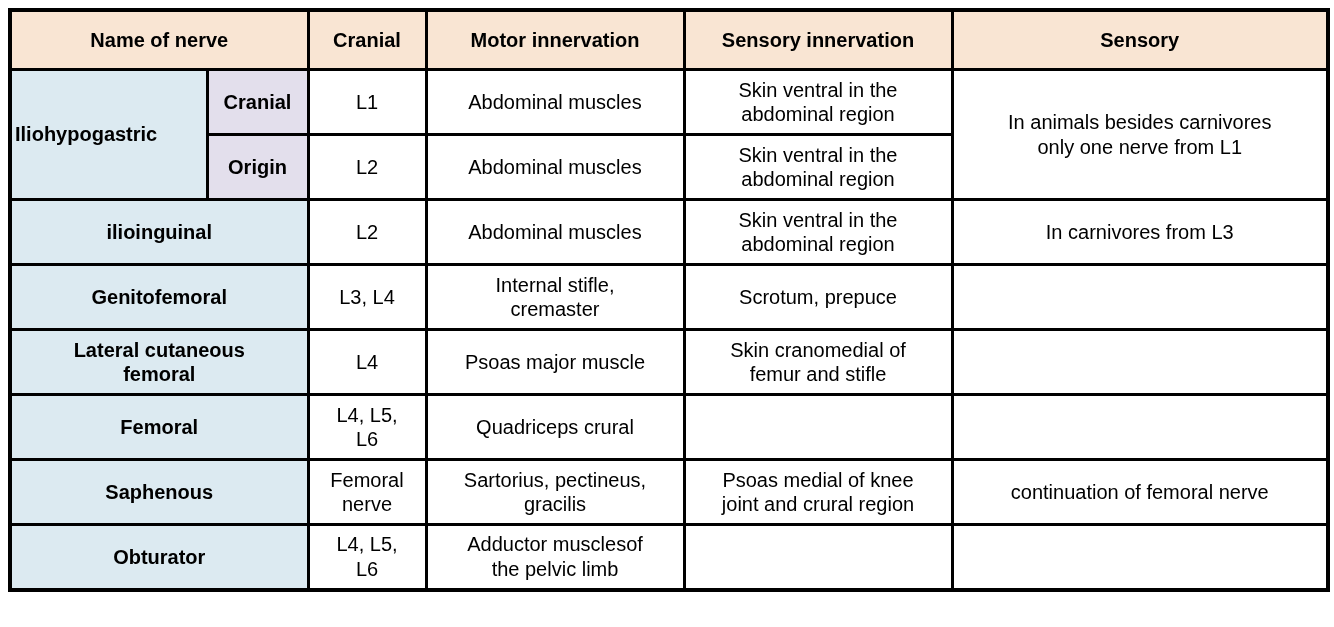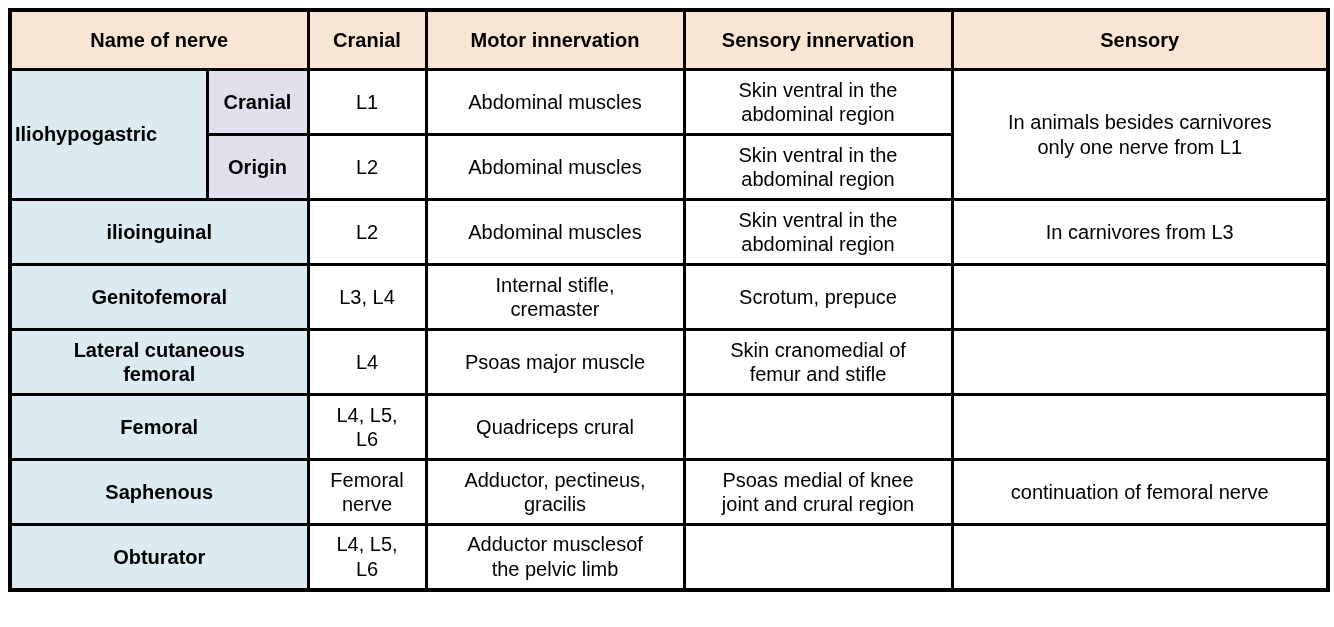--- a/index.html
+++ b/index.html
@@ -119,21 +119,21 @@
       <td class="plain-cell">L4, L5,
 L6</td>
       <td class="plain-cell">Quadriceps crural</td>
       <td class="plain-cell"></td>
       <td class="plain-cell"></td>
     </tr>
     <tr class="data-row">
       <td class="name-cell" colspan="2">Saphenous</td>
       <td class="plain-cell">Femoral
 nerve</td>
-      <td class="plain-cell">Adductor, pectineus,
+      <td class="plain-cell">Sartorius, pectineus,
 gracilis</td>
       <td class="plain-cell">Psoas medial of knee
 joint and crural region</td>
       <td class="plain-cell">continuation of femoral nerve</td>
     </tr>
     <tr class="data-row">
       <td class="name-cell" colspan="2">Obturator</td>
       <td class="plain-cell">L4, L5,
 L6</td>
       <td class="plain-cell">Adductor musclesof

